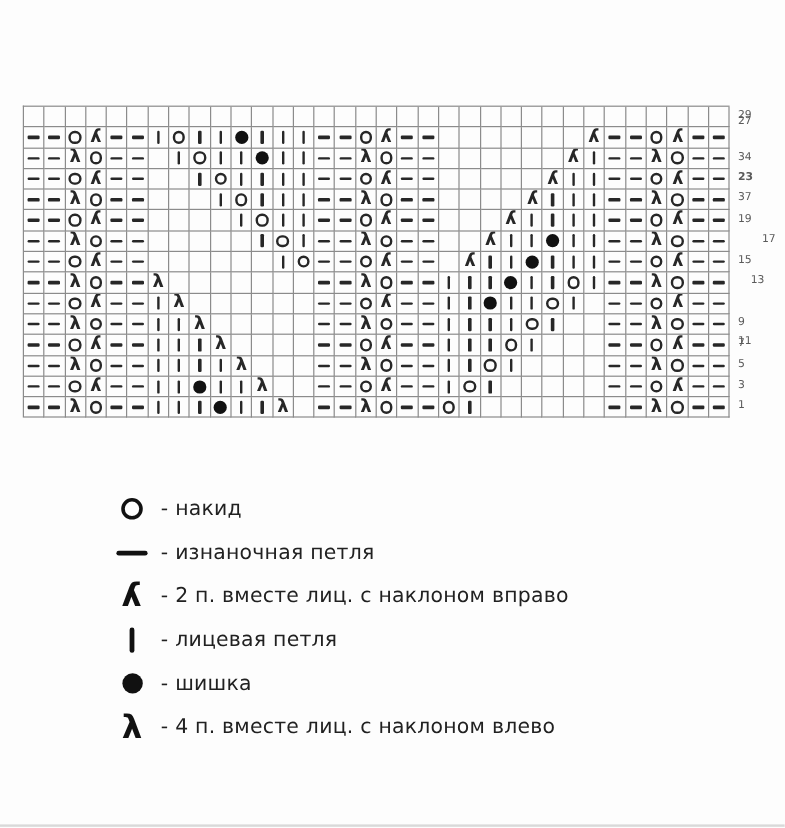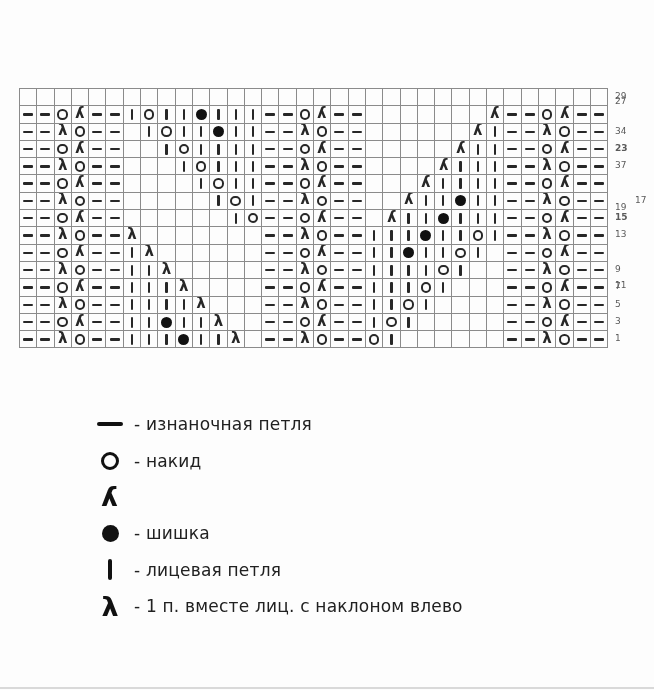--- a/index.html
+++ b/index.html
@@ -1348,65 +1348,66 @@
         <span class="s-dash"></span>
       </div>
     </div>
 
   <div class="row-labels" id="rowLabels">
       <span class="row-label" style="top: 0px;">29</span>
       <span class="row-label" style="top: 5px;">27</span>
       <span class="row-label" style="top: 34.6px;">34</span>
       <span class="row-label" style="top: 51.9px; font-weight: bold;">23</span>
       <span class="row-label" style="top: 69.2px;">37</span>
-      <span class="row-label" style="top: 86.5px; margin-top: 24px;">19</span>
+      <span class="row-label" style="top: 86.5px;">19</span>
       <span class="row-label" style="top: 103.8px; margin-left: 20px;">17</span>
-      <span class="row-label" style="top: 121.1px; font-weight: bold;">15</span>
-      <span class="row-label" style="top: 138.4px;">13</span>
+      <span class="row-label" style="top: 121.1px;">15</span>
+      <span class="row-label" style="top: 138.4px; text-align: right;">13</span>
       <span class="row-label" style="top: 155.7px; margin-top: 33px;">11</span>
       <span class="row-label" style="top: 173px;">9</span>
       <span class="row-label" style="top: 190.3px;">7</span>
       <span class="row-label" style="top: 207.6px;">5</span>
       <span class="row-label" style="top: 224.9px;">3</span>
       <span class="row-label" style="top: 242.2px;">1</span>
     </div>
 
   <div class="legend">
     <div class="legend-item">
       <span class="lsym-box">
+          <span class="L-ring"></span>
+        </span>
+      <span class="ltext">- накид</span>
+    </div>
+    <div class="legend-item">
+      <span class="lsym-box">
           <span class="L-dash"></span>
         </span>
       <span class="ltext">- изнаночная петля</span>
     </div>
     <div class="legend-item">
       <span class="lsym-box">
-          <span class="L-ring"></span>
+          <span class="L-lam L-mir">λ</span>
         </span>
-      <span class="ltext">- накид</span>
+      <span class="ltext">- 2 п. вместе лиц. с наклоном вправо</span>
     </div>
     <div class="legend-item">
       <span class="lsym-box">
-          <span class="L-lam L-mir">λ</span>
+          <span class="L-bar"></span>
         </span>
+      <span class="ltext">- лицевая петля</span>
     </div>
     <div class="legend-item">
       <span class="lsym-box">
           <span class="L-dot"></span>
         </span>
       <span class="ltext">- шишка</span>
     </div>
     <div class="legend-item">
       <span class="lsym-box">
-          <span class="L-bar"></span>
-        </span>
-      <span class="ltext">- лицевая петля</span>
-    </div>
-    <div class="legend-item">
-      <span class="lsym-box">
           <span class="L-lam">λ</span>
         </span>
-      <span class="ltext">- 1 п. вместе лиц. с наклоном влево</span>
+      <span class="ltext">- 4 п. вместе лиц. с наклоном влево</span>
     </div>
   </div>
 
   <div class="bottom-artifact"></div>
 
 </div>
 
 </body></html>

